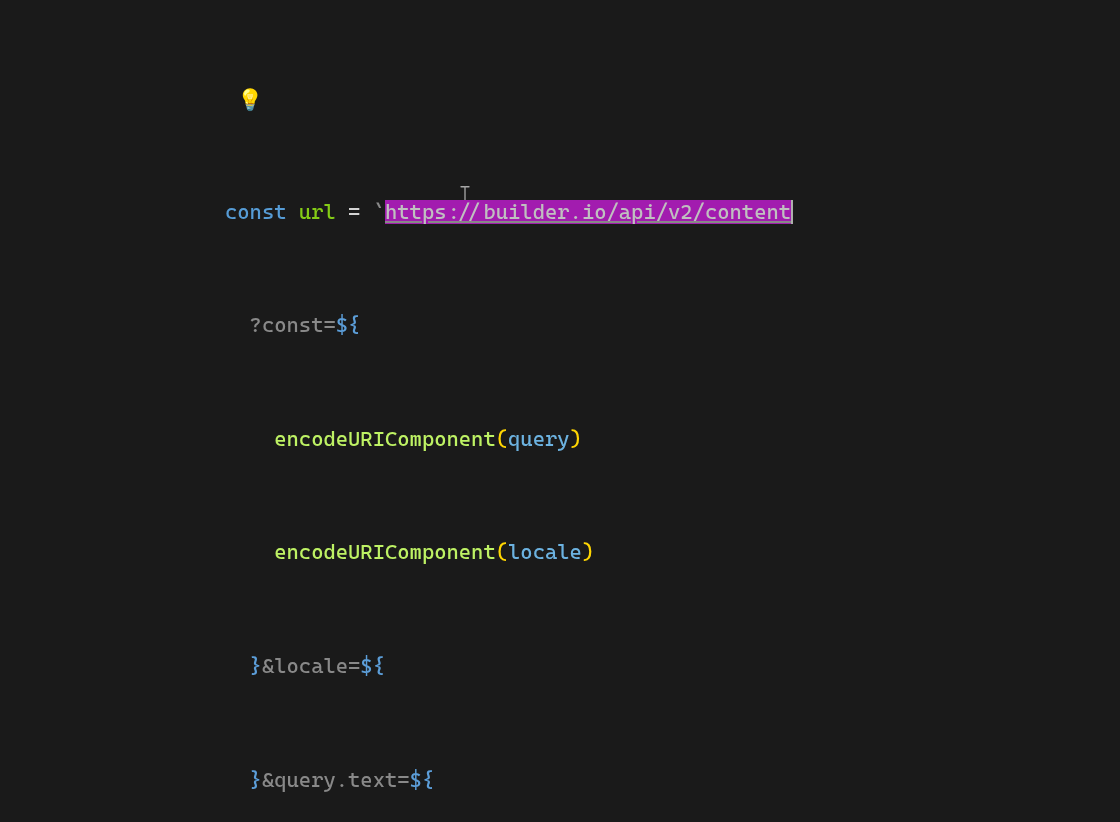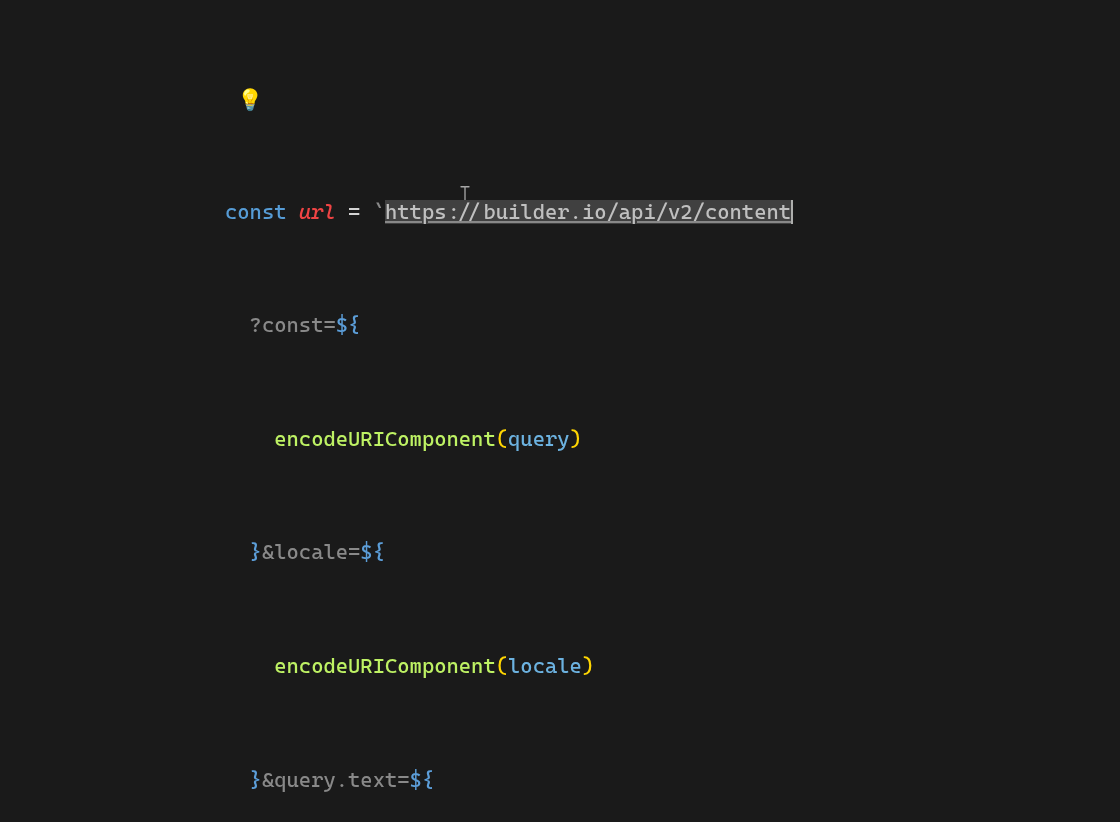--- a/index.html
+++ b/index.html
@@ -26,30 +26,30 @@
       left: 237px;
       top: 82px;
       font-size: 21px;
     }
     .code-block {
       position: relative;
       margin-top: 38px;
       white-space: pre;
     }
     .tok-keyword { color: #569cd6; }
-    .tok-ident { color: #ef4444; font-style: italic; }
+    .tok-ident { color: #84cc16; }
     .tok-operator { color: #d4d4d4; }
     .tok-string { color: #898989; }
     .tok-param { color: #6cb2e0; }
     .tok-template { color: #5c9ed9; }
     .tok-function { color: #bef264; }
     .tok-paren { color: #ffd602; }
 
     .highlight-url {
-      background: #404040;
+      background: #a21caf;
       color: #c0c0c0;
       text-decoration: underline;
       text-decoration-color: #888;
       border-right: 2px solid #aeafad;
       padding-right: 0;
     }
 
     .line {
       display: block;
       height: 38px;
@@ -74,22 +74,22 @@
   <div class="cursor-ibeam">
     <svg width="10" height="18" viewBox="0 0 10 18">
       <path d="M1,1 L4,1 M6,1 L9,1 M5,1 L5,17 M1,17 L4,17 M6,17 L9,17" stroke="#aaa" stroke-width="1.3" fill="none" stroke-linecap="round"></path>
     </svg>
   </div>
 
   <div class="code-block">
     <span class="line"><span class="tok-keyword">const</span><span> </span><span class="tok-ident">url</span><span class="tok-operator"> = </span><span class="tok-string">`</span><span class="highlight-url">https://builder.io/api/v2/content</span></span>
     <span class="line"><span>  </span><span class="tok-string">?const=</span><span class="tok-template">${</span></span>
     <span class="line"><span>    </span><span class="tok-function">encodeURIComponent</span><span class="tok-paren">(</span><span class="tok-param">query</span><span class="tok-paren">)</span></span>
+    <span class="line"><span>    </span><span class="tok-function">encodeURIComponent</span><span class="tok-paren">(</span><span class="tok-param">locale</span><span class="tok-paren">)</span></span>
     <span class="line"><span>  </span><span class="tok-template">}</span><span class="tok-string">&amp;locale=</span><span class="tok-template">${</span></span>
-    <span class="line"><span>    </span><span class="tok-function">encodeURIComponent</span><span class="tok-paren">(</span><span class="tok-param">locale</span><span class="tok-paren">)</span></span>
     <span class="line"><span>  </span><span class="tok-template">}</span><span class="tok-string">&amp;query.text=</span><span class="tok-template">${</span></span>
     
     
     
     
     
   </div>
 </div>
 
 </body></html>

